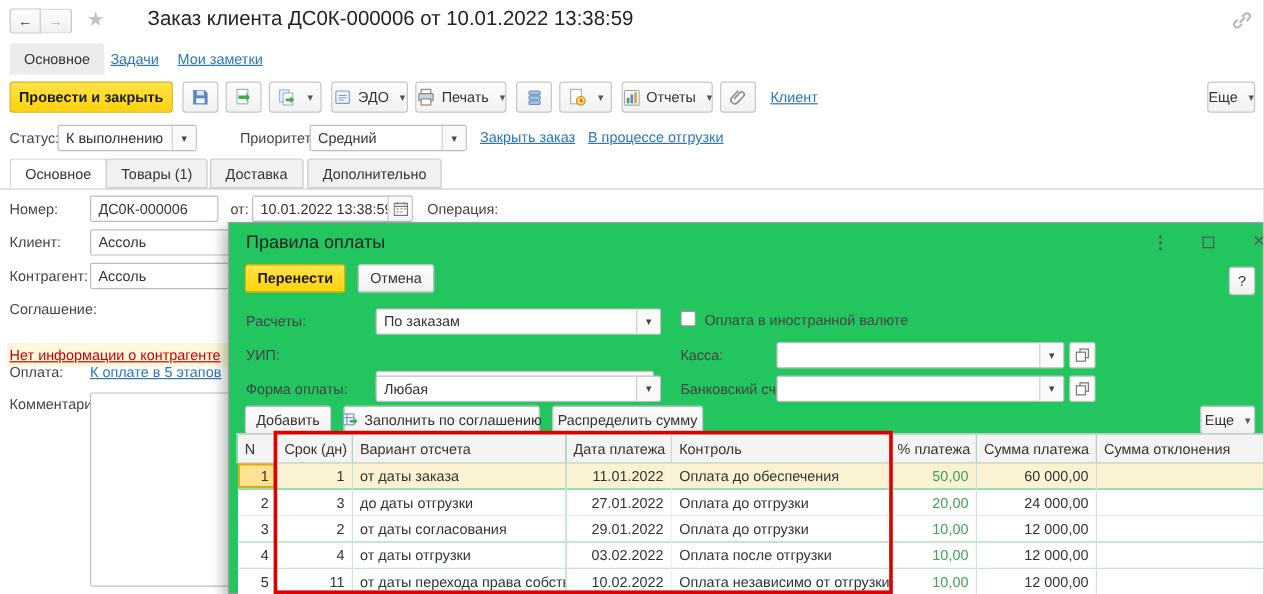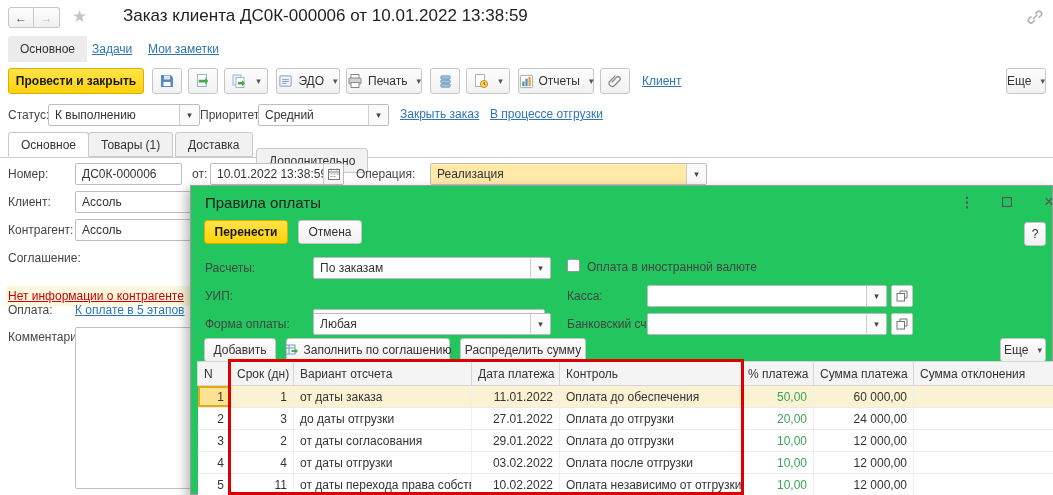--- a/index.html
+++ b/index.html
@@ -168,63 +168,59 @@
     <span>
         <svg width="15" height="15" viewBox="0 0 16 16">
           <path d="M4.5 8.5 L9 3.5 a2.3 2.3 0 0 1 3.4 3.1 L7 12.3 a3.4 3.4 0 0 1 -5 -4.6 L7.5 2" stroke="#8a8a8a" stroke-width="1.4" fill="none" stroke-linecap="round"></path>
         </svg>
       </span>
   </div>
   <a class="abs link" style="left:642px;top:74px;">Клиент</a>
   <div class="btn dd" style="left:1006px;top:68px;width:40px;">Еще</div>
 
   <span class="lbl" style="left:8px;top:108px;">Статус:</span>
-  <div class="combo" style="left:48px;top:104px;width:152px;">
+  <div class="combo" style="left:48px;top:104px;width:116px;">
     <span class="val">К выполнению</span>
     <span class="seg dd-seg"></span>
   </div>
   <span class="lbl" style="left:200px;top:108px;">Приоритет:</span>
   <div class="combo" style="left:258px;top:104px;width:131px;">
     <span class="val">Средний</span>
     <span class="seg dd-seg"></span>
   </div>
   <a class="abs link" style="left:400px;top:107px;">Закрыть заказ</a>
   <a class="abs link" style="left:490px;top:107px;">В процессе отгрузки</a>
 
   <div class="hline" style="left:0;top:157px;width:1053px;"></div>
   <div class="tab active" style="left:8px;top:132px;">
     <span>Основное</span></div>
   <div class="tab" style="left:88px;top:132px;">
     <span>Товары (1)</span></div>
   <div class="tab" style="left:175px;top:132px;">
     <span>Доставка</span></div>
-  <div class="tab" style="left:256px;top:148px;">
+  <div class="tab" style="left:256px;top:132px;">
     <span>Дополнительно</span></div>
 
   <span class="lbl" style="left:8px;top:167px;">Номер:</span>
   <div class="input" style="left:75px;top:163px;width:107px;">
     <span class="val">ДС0К-000006</span>
   </div>
   <span class="lbl" style="left:192px;top:167px;">от:</span>
   <div class="combo" style="left:210px;top:163px;width:134px;">
     <span class="val">10.01.2022 13:38:59</span>
     <span class="seg">
       <svg width="12" height="12" viewBox="0 0 12 12">
           <rect x="0.5" y="1.5" width="11" height="10" fill="#fff" stroke="#777"></rect>
           <path d="M0.5 4 h11" stroke="#777"></path>
           <path d="M3 0.5 v2 M9 0.5 v2" stroke="#777"></path>
           <path d="M2.5 6 h2 M5.5 6 h2 M8.5 6 h2 M2.5 8.5 h2 M5.5 8.5 h2" stroke="#999"></path>
         </svg>
     </span>
   </div>
   <span class="lbl" style="left:356px;top:167px;">Операция:</span>
-  <div class="combo" style="left:430px;top:163px;width:277px;">
-    <span class="val yellow-field">Реализация</span>
-    <span class="seg dd-seg"></span>
-  </div>
 
   <span class="lbl" style="left:8px;top:195px;">Клиент:</span>
   <div class="input" style="left:75px;top:191px;width:116px;">
     <span class="val">Ассоль</span>
   </div>
   <span class="lbl" style="left:8px;top:223px;">Контрагент:</span>
   <div class="input" style="left:75px;top:219px;width:116px;">
     <span class="val">Ассоль</span>
   </div>
   <span class="lbl" style="left:8px;top:251px;">Соглашение:</span>

